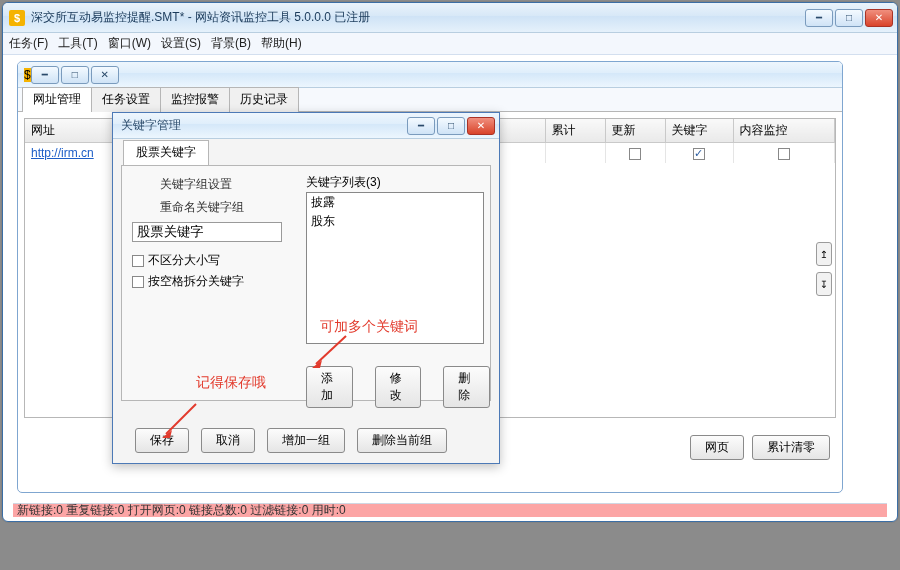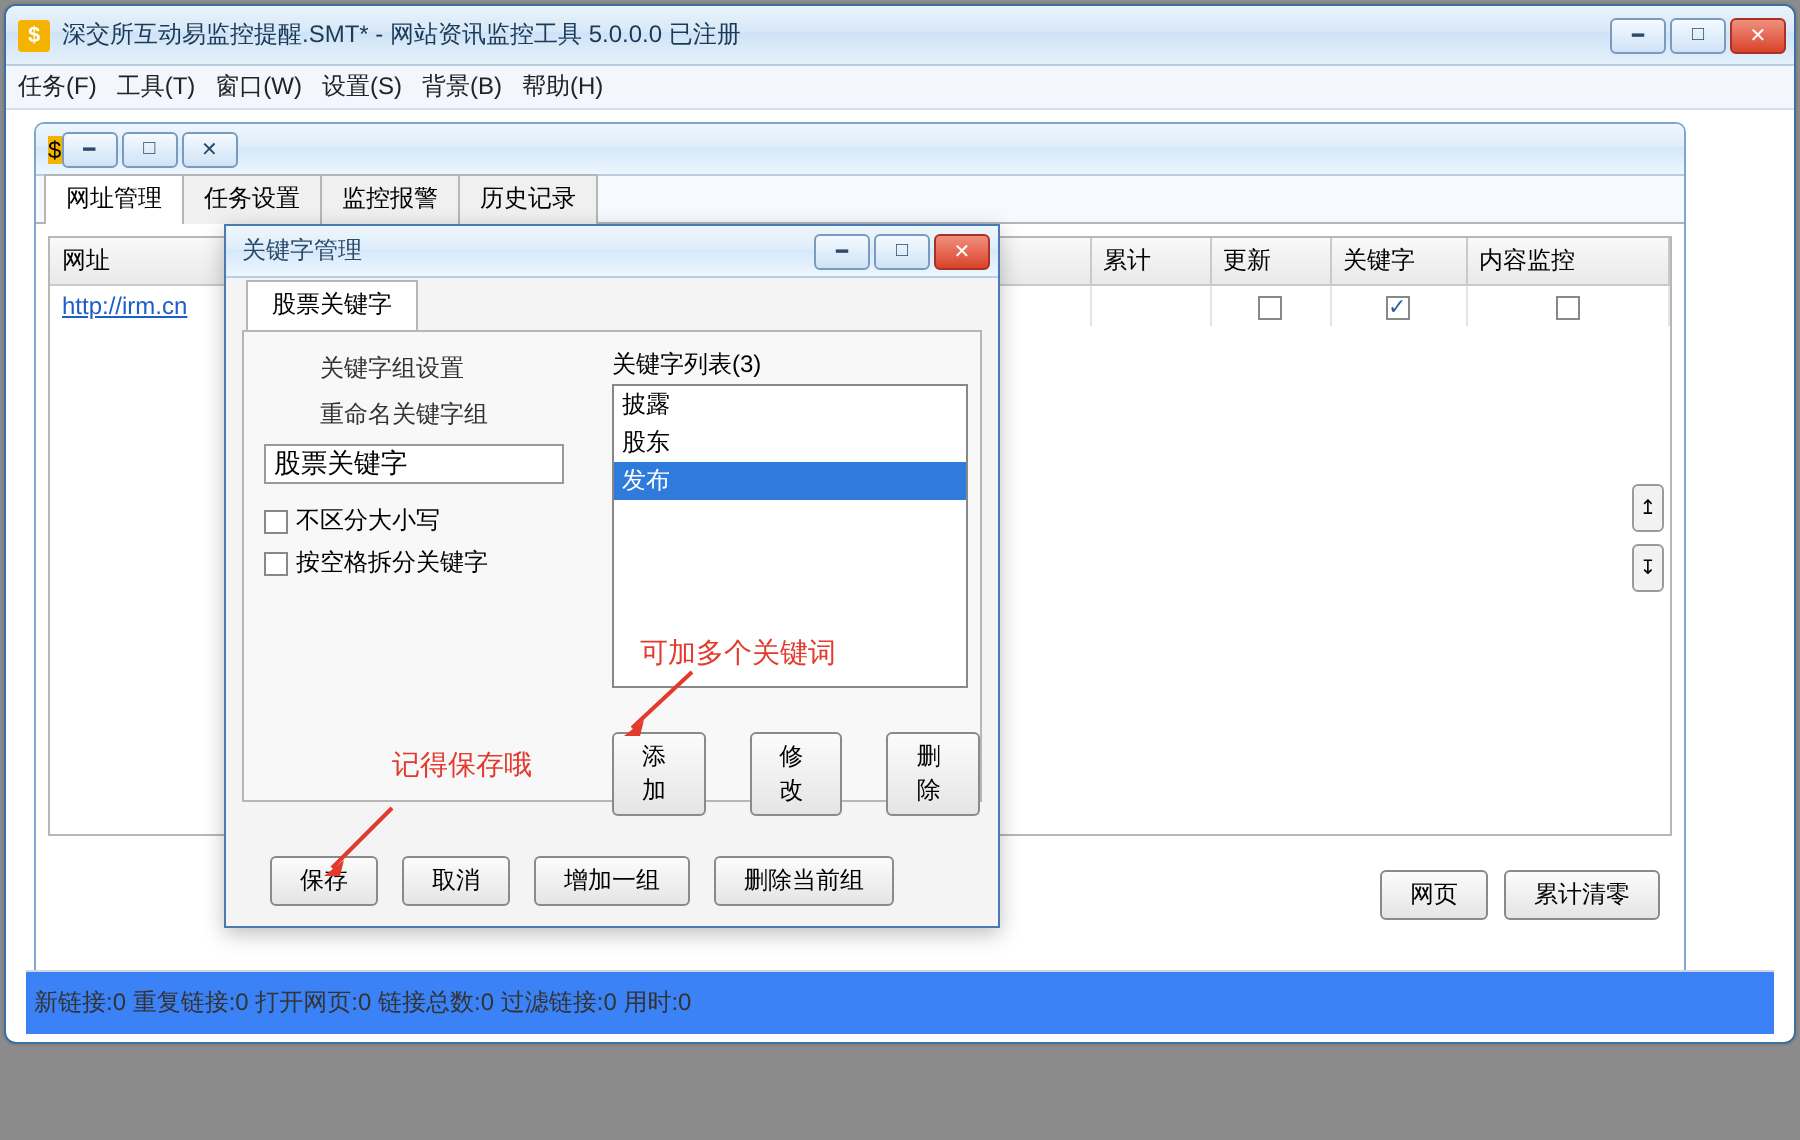--- a/index.html
+++ b/index.html
@@ -138,22 +138,22 @@
   .btn {
     padding:3px 14px;
     border:1px solid #8a8a8a;
     background:linear-gradient(#fcfcfc,#e5e5e5);
     border-radius:3px;
     cursor:pointer;
   }
   
   .statusbar {
     position:absolute; left:10px; right:10px; bottom:4px;
-    height:32px;
-    background:#3b82f6;
+    height:14px;
+    background:#fca5a5;
     border-top:1px solid #cfd7e3;
     font-size:12px;
     display:flex;align-items:center;
     padding-left:4px;
     color:#333;
   }
   
   .dialog {
     position:absolute;
     left:112px; top:112px;
@@ -307,21 +307,20 @@
       </div>
       <div class="chkline" style="margin-top:4px">
         <span class="chkbox"></span>
         <span>按空格拆分关键字</span>
       </div>
 
       <div class="kw-list-label">关键字列表(3)</div>
       <div class="kw-list">
         <div class="kw-item">披露</div>
         <div class="kw-item">股东</div>
-        <div class="kw-item selected">发布</div>
       </div>
       <div class="kw-btnrow">
         <div class="btn">添加</div>
         <div class="btn">修改</div>
         <div class="btn">删除</div>
       </div>
     </div>
     <div class="dlg-bottom">
       <div class="btn">保存</div>
       <div class="btn">取消</div>

